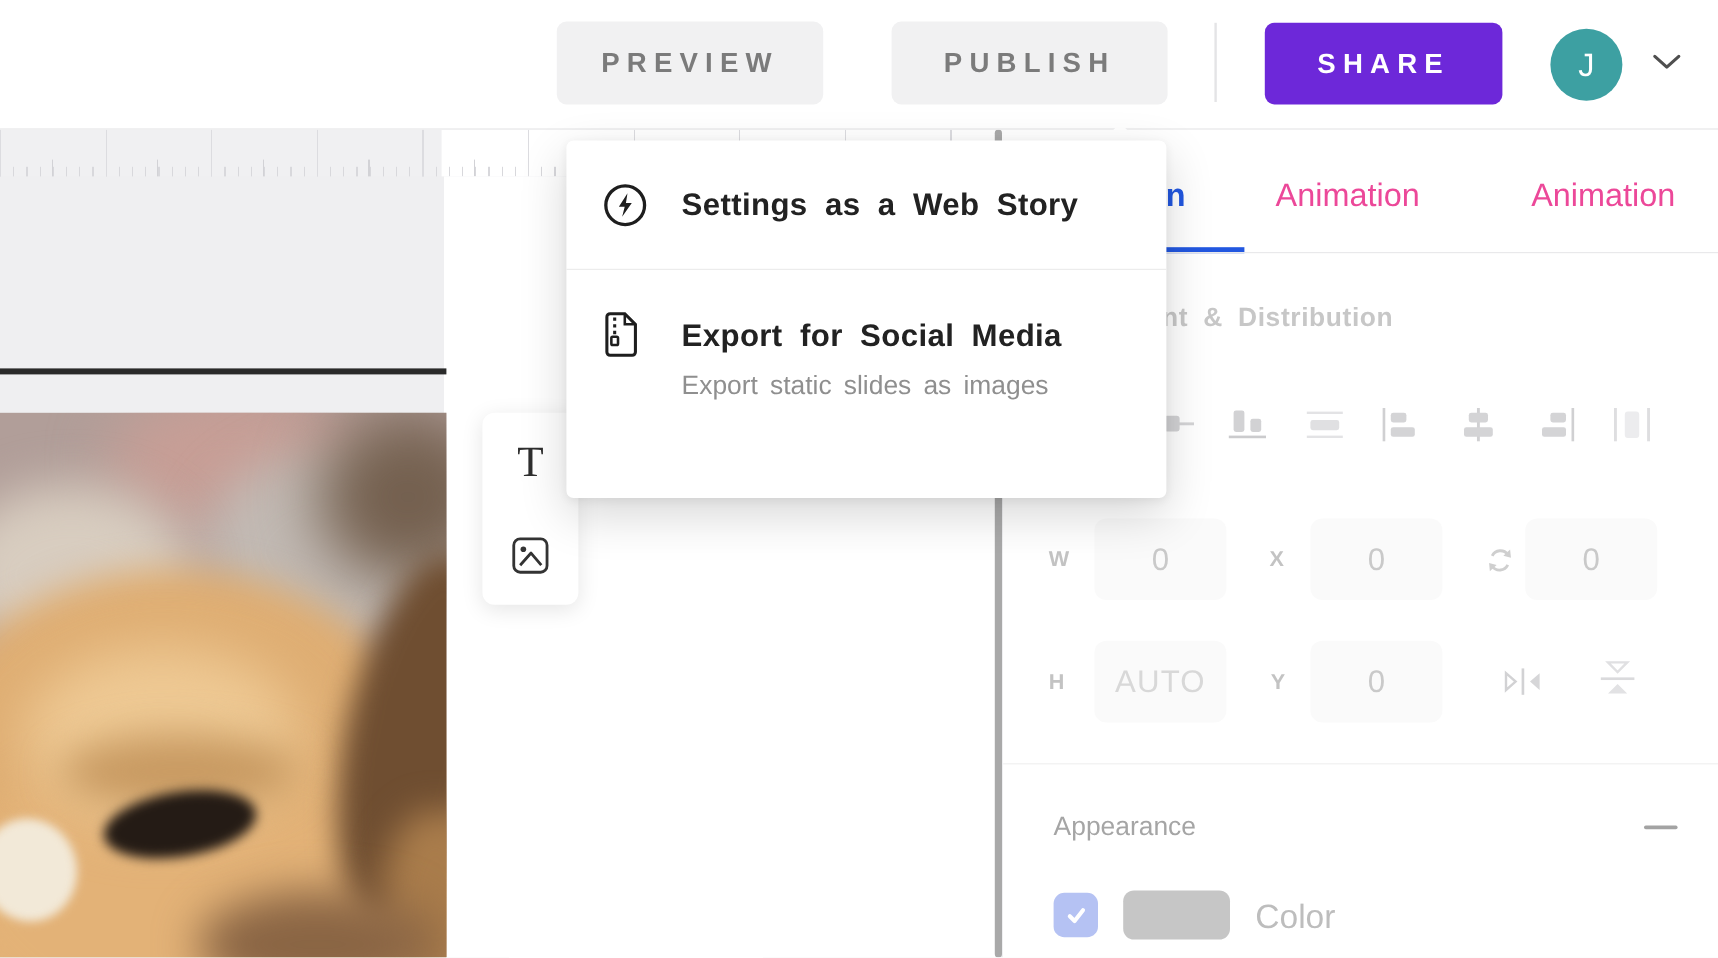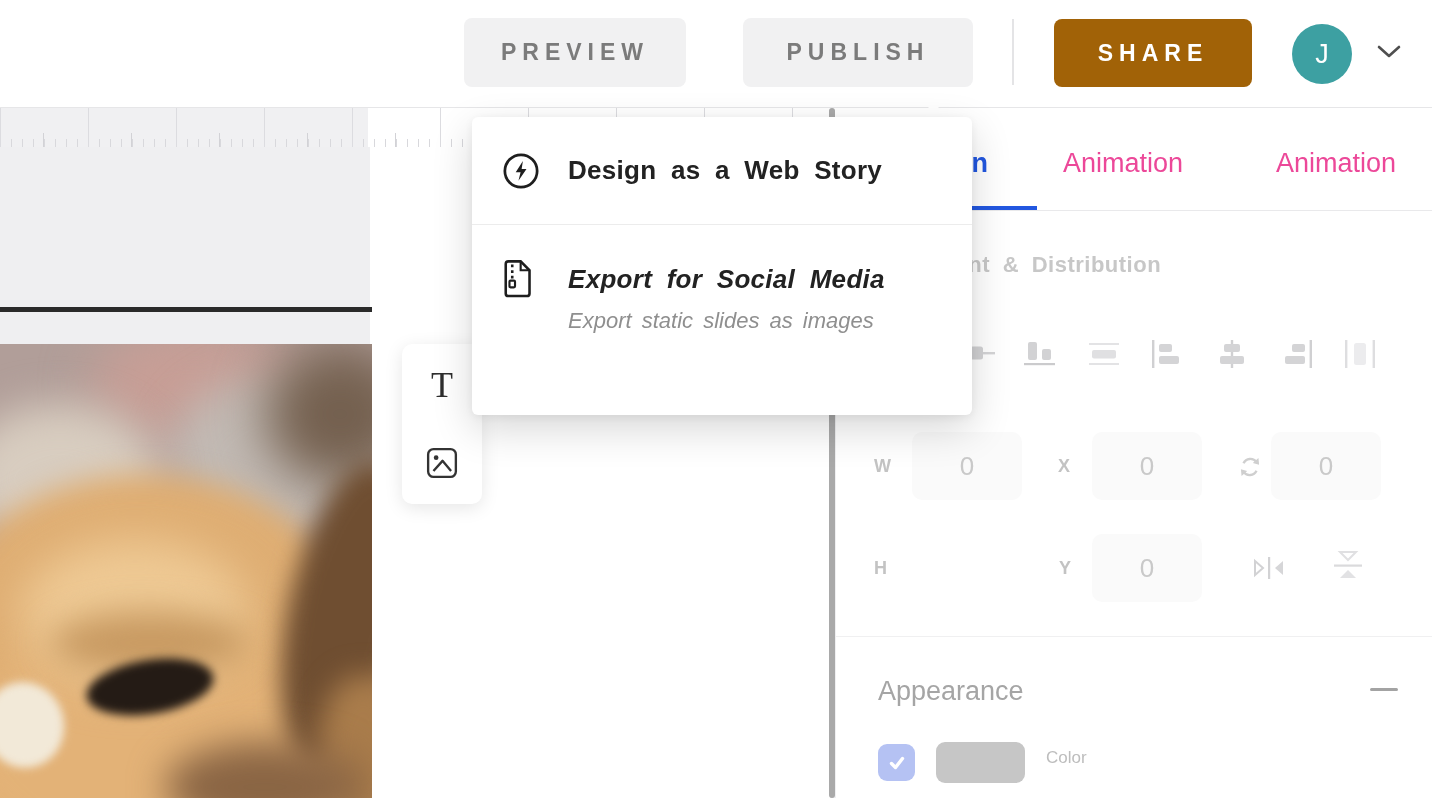--- a/index.html
+++ b/index.html
@@ -9,21 +9,21 @@
 
   
   .topbar { position:absolute; left:0; top:0; width:1432px; height:108px; background:#fff;
             border-bottom:1px solid #e6e6e8; z-index:40; }
   .btn-gray { position:absolute; top:18px; height:69px; background:#f1f1f2; border-radius:8px;
               display:flex; align-items:center; justify-content:center;
               font-size:23px; font-weight:700; letter-spacing:6px; color:#7b7b7b; }
   .btn-preview { left:464px; width:222px; }
   .btn-publish { left:743px; width:230px; }
   .topbar-divider { position:absolute; left:1012px; top:19px; width:2px; height:66px; background:#e4e4e6; }
-  .btn-share { position:absolute; left:1054px; top:19px; width:198px; height:68px; background:#a16207;
+  .btn-share { position:absolute; left:1054px; top:19px; width:198px; height:68px; background:#6d28d9;
                border-radius:8px; display:flex; align-items:center; justify-content:center;
                font-size:23px; font-weight:700; letter-spacing:6px; color:#ffffff; }
   .avatar { position:absolute; left:1292px; top:24px; width:60px; height:60px; border-radius:50%;
             background:#3da0a2; display:flex; align-items:center; justify-content:center;
             color:#fff; font-size:27px; font-weight:400; }
   .chevron { position:absolute; left:1376px; top:44px; width:26px; height:16px; }
 
   
   .canvas { position:absolute; left:0; top:108px; width:836px; height:690px; background:#efeff1; }
   .ruler { position:absolute; left:0; top:0; width:836px; height:39px; background:#f0f0f2; }
@@ -79,34 +79,34 @@
   .section-title { position:absolute; left:42px; top:144px; font-size:22px; font-weight:700;
                    color:#c7c7c7; word-spacing:6px; letter-spacing:.5px; }
   .align-row { position:absolute; left:0; top:226px; height:40px; width:596px; }
   .align-btn { position:absolute; top:0; width:40px; height:40px; display:flex; align-items:center; justify-content:center; }
   .lbl { position:absolute; font-size:18px; font-weight:700; color:#c3c3c3; }
   .num-input { position:absolute; width:110px; height:68px; background:#fafafa; border-radius:10px;
                display:flex; align-items:center; justify-content:center; font-size:26px; color:#c9c9c9; }
   .auto { color:#d8d8d8; letter-spacing:1px; }
   .icon-btn { position:absolute; display:flex; align-items:center; justify-content:center; }
   .divider-h { position:absolute; left:0; top:528px; width:596px; height:1px; background:#f0f0f1; }
-  .appearance-title { position:absolute; left:42px; top:568px; font-size:27px; color:#a5a5a5; }
+  .appearance-title { position:absolute; left:42px; top:568px; font-size:22px; color:#a5a5a5; }
   .collapse-minus { position:absolute; left:534px; top:580px; width:28px; height:3px; background:#a3a3a3; border-radius:2px; }
   .appearance-check { position:absolute; left:42px; top:636px; width:37px; height:37px; border-radius:9px;
                       background:#b5c2f3; display:flex; align-items:center; justify-content:center; }
   .color-swatch { position:absolute; left:100px; top:634px; width:89px; height:41px; border-radius:9px; background:#c6c6c6; }
-  .color-label { position:absolute; left:210px; top:640px; font-size:17px; color:#bdbdbd; }
+  .color-label { position:absolute; left:210px; top:640px; font-size:28px; color:#bdbdbd; }
 
   
   .menu-caret { position:absolute; left:925px; top:106px; width:17px; height:17px; background:#fff;
                 transform:rotate(45deg); z-index:49; }
   .menu { position:absolute; left:472px; top:117px; width:500px; height:298px; background:#fff;
           border-radius:6px; box-shadow:0 14px 40px rgba(0,0,0,.16), 0 2px 8px rgba(0,0,0,.06); z-index:50; }
   .menu-item1 { position:absolute; left:0; top:0; width:500px; height:107px; }
-  .menu-item2 { position:absolute; left:0; top:107px; width:500px; height:191px;font-style:italic; }
+  .menu-item2 { position:absolute; left:0; top:107px; width:500px; height:191px; }
   .menu-title { position:absolute; left:96px; font-size:26px; font-weight:700; color:#222;
                 word-spacing:7px; letter-spacing:.3px; }
   .menu-desc { position:absolute; left:96px; width:380px; font-size:22px; color:#8f8f8f;
                word-spacing:4px; line-height:30px; }
   .menu-divider { position:absolute; left:0; top:107px; width:500px; height:1px; background:#ececec; }
 </style>
 </head>
 <body>
 
 <div id="app">
@@ -219,20 +219,21 @@
       <svg width="26" height="26" viewBox="0 0 24 24">
         <path d="M6 8.5 A7 7 0 0 1 18 7.5" fill="none" stroke="#cfcfcf" stroke-width="2.2"></path>
         <polygon points="19.8,3.6 20.4,10 14.6,8.4" fill="#cfcfcf"></polygon>
         <path d="M18 15.5 A7 7 0 0 1 6 16.5" fill="none" stroke="#cfcfcf" stroke-width="2.2"></path>
         <polygon points="4.2,20.4 3.6,14 9.4,15.6" fill="#cfcfcf"></polygon>
       </svg>
     </div>
     <div class="num-input" style="left:435px; top:324px">0</div>
 
     <div class="lbl" style="left:38px; top:450px">H</div>
+    <div class="num-input auto" style="left:76px; top:426px">AUTO</div>
     <div class="lbl" style="left:223px; top:450px">Y</div>
     <div class="num-input" style="left:256px; top:426px">0</div>
     <div class="icon-btn" style="left:414px; top:446px; width:38px; height:28px">
       <svg width="38" height="26" viewBox="0 0 38 26">
         <polygon points="5,6 13,13 5,20" fill="none" stroke="#d2d2d4" stroke-width="2"></polygon>
         <rect x="18" y="2" width="2.2" height="22" fill="#d2d2d4"></rect>
         <polygon points="33,6 25,13 33,20" fill="#d6d6d8"></polygon>
       </svg>
     </div>
     <div class="icon-btn" style="left:492px; top:440px; width:40px; height:36px">
@@ -270,21 +271,21 @@
     </div>
   </div>
 
   <div class="menu-caret"></div>
   <div class="menu">
     <div class="menu-item1">
       <svg width="38" height="38" viewBox="0 0 36 36" style="position:absolute; left:30px; top:35px;">
         <circle cx="18" cy="18" r="15.3" fill="none" stroke="#1e1e1e" stroke-width="2.6"></circle>
         <path d="M19.8 8.5 L13 19.3 L17.6 19.3 L15.6 27.2 L23.2 16.2 L18.6 16.2 Z" fill="#1e1e1e"></path>
       </svg>
-      <div class="menu-title" style="top:38px">Design as a Web Story</div>
+      <div class="menu-title" style="top:38px">Settings as a Web Story</div>
     </div>
     <div class="menu-divider"></div>
     <div class="menu-item2">
       <svg width="32" height="40" viewBox="0 0 30 36" style="position:absolute; left:30px; top:35px;">
         <path d="M6 1.5 H17.5 L25.8 9.8 V31.5 A2.5 2.5 0 0 1 23.3 34 H6 A2.5 2.5 0 0 1 3.5 31.5 V4 A2.5 2.5 0 0 1 6 1.5 Z" fill="none" stroke="#1e1e1e" stroke-width="2.4"></path>
         <path d="M17.5 1.5 V9.8 H25.8" fill="none" stroke="#1e1e1e" stroke-width="2"></path>
         <line x1="9.6" y1="4.5" x2="9.6" y2="18.5" stroke="#1e1e1e" stroke-width="2.4" stroke-dasharray="2.6 2.6"></line>
         <rect x="7" y="19.5" width="5.2" height="6.4" rx="1" fill="none" stroke="#1e1e1e" stroke-width="2"></rect>
       </svg>
       <div class="menu-title" style="top:40px">Export for Social Media</div>

